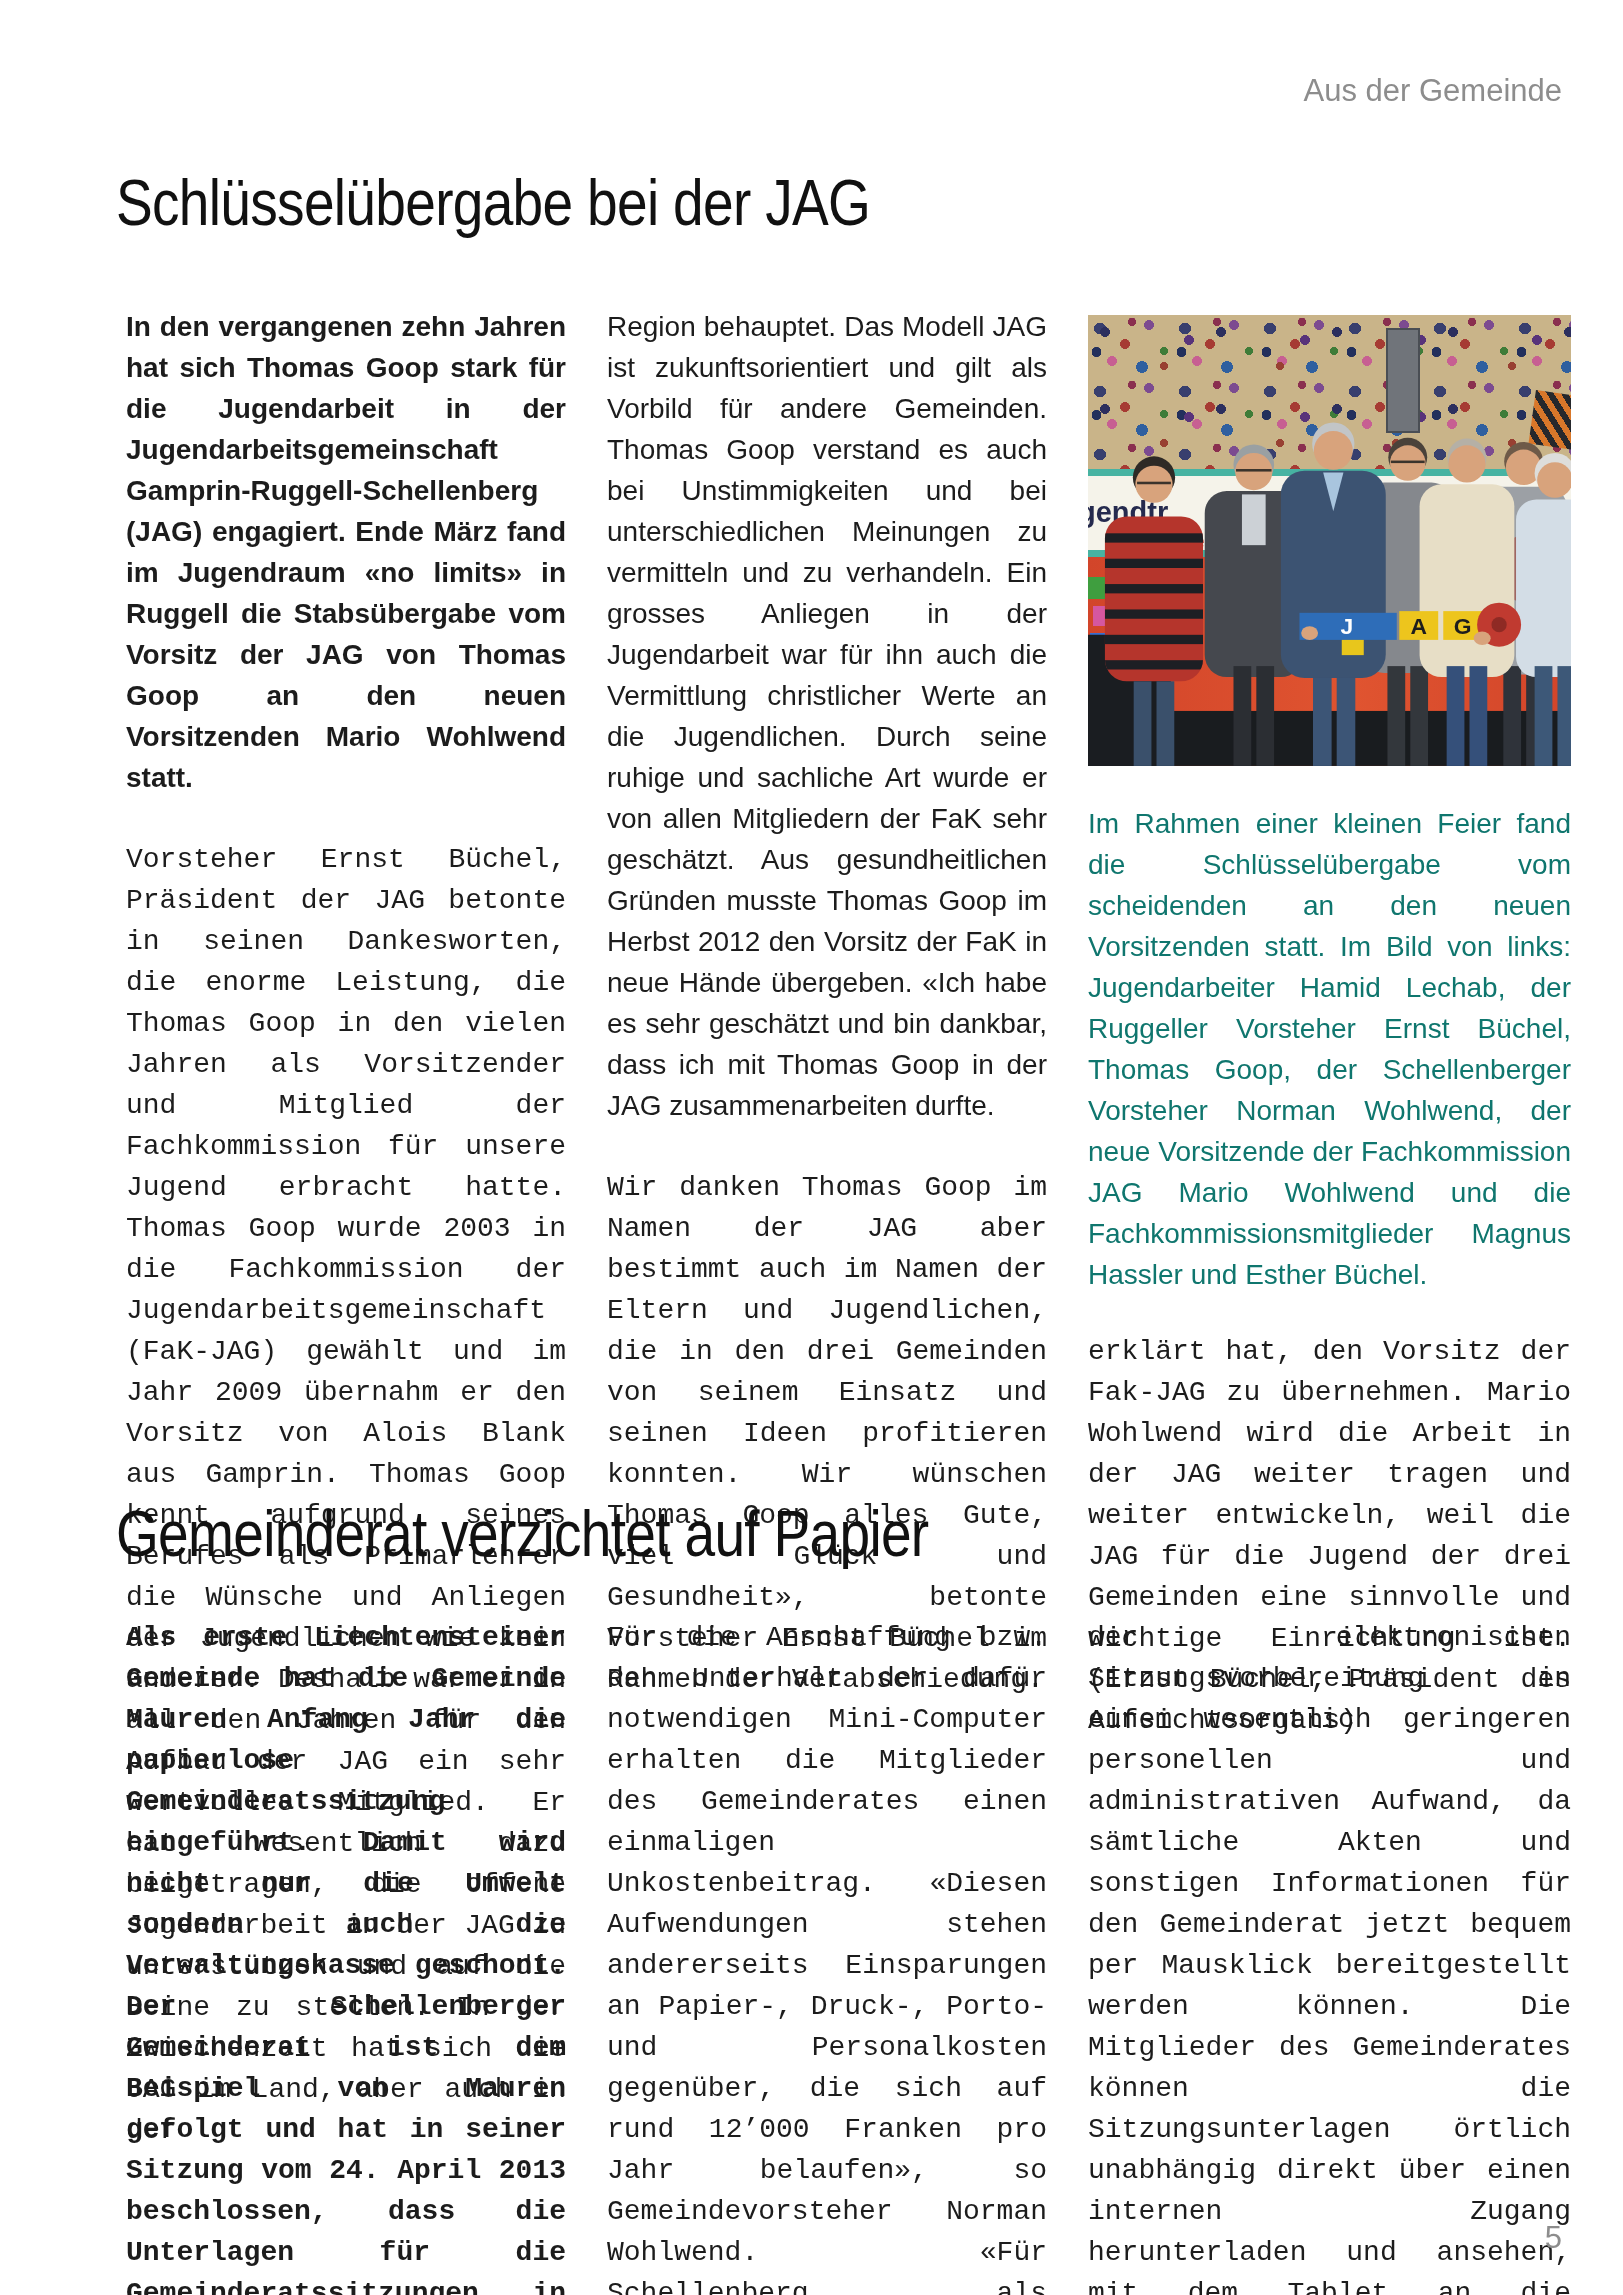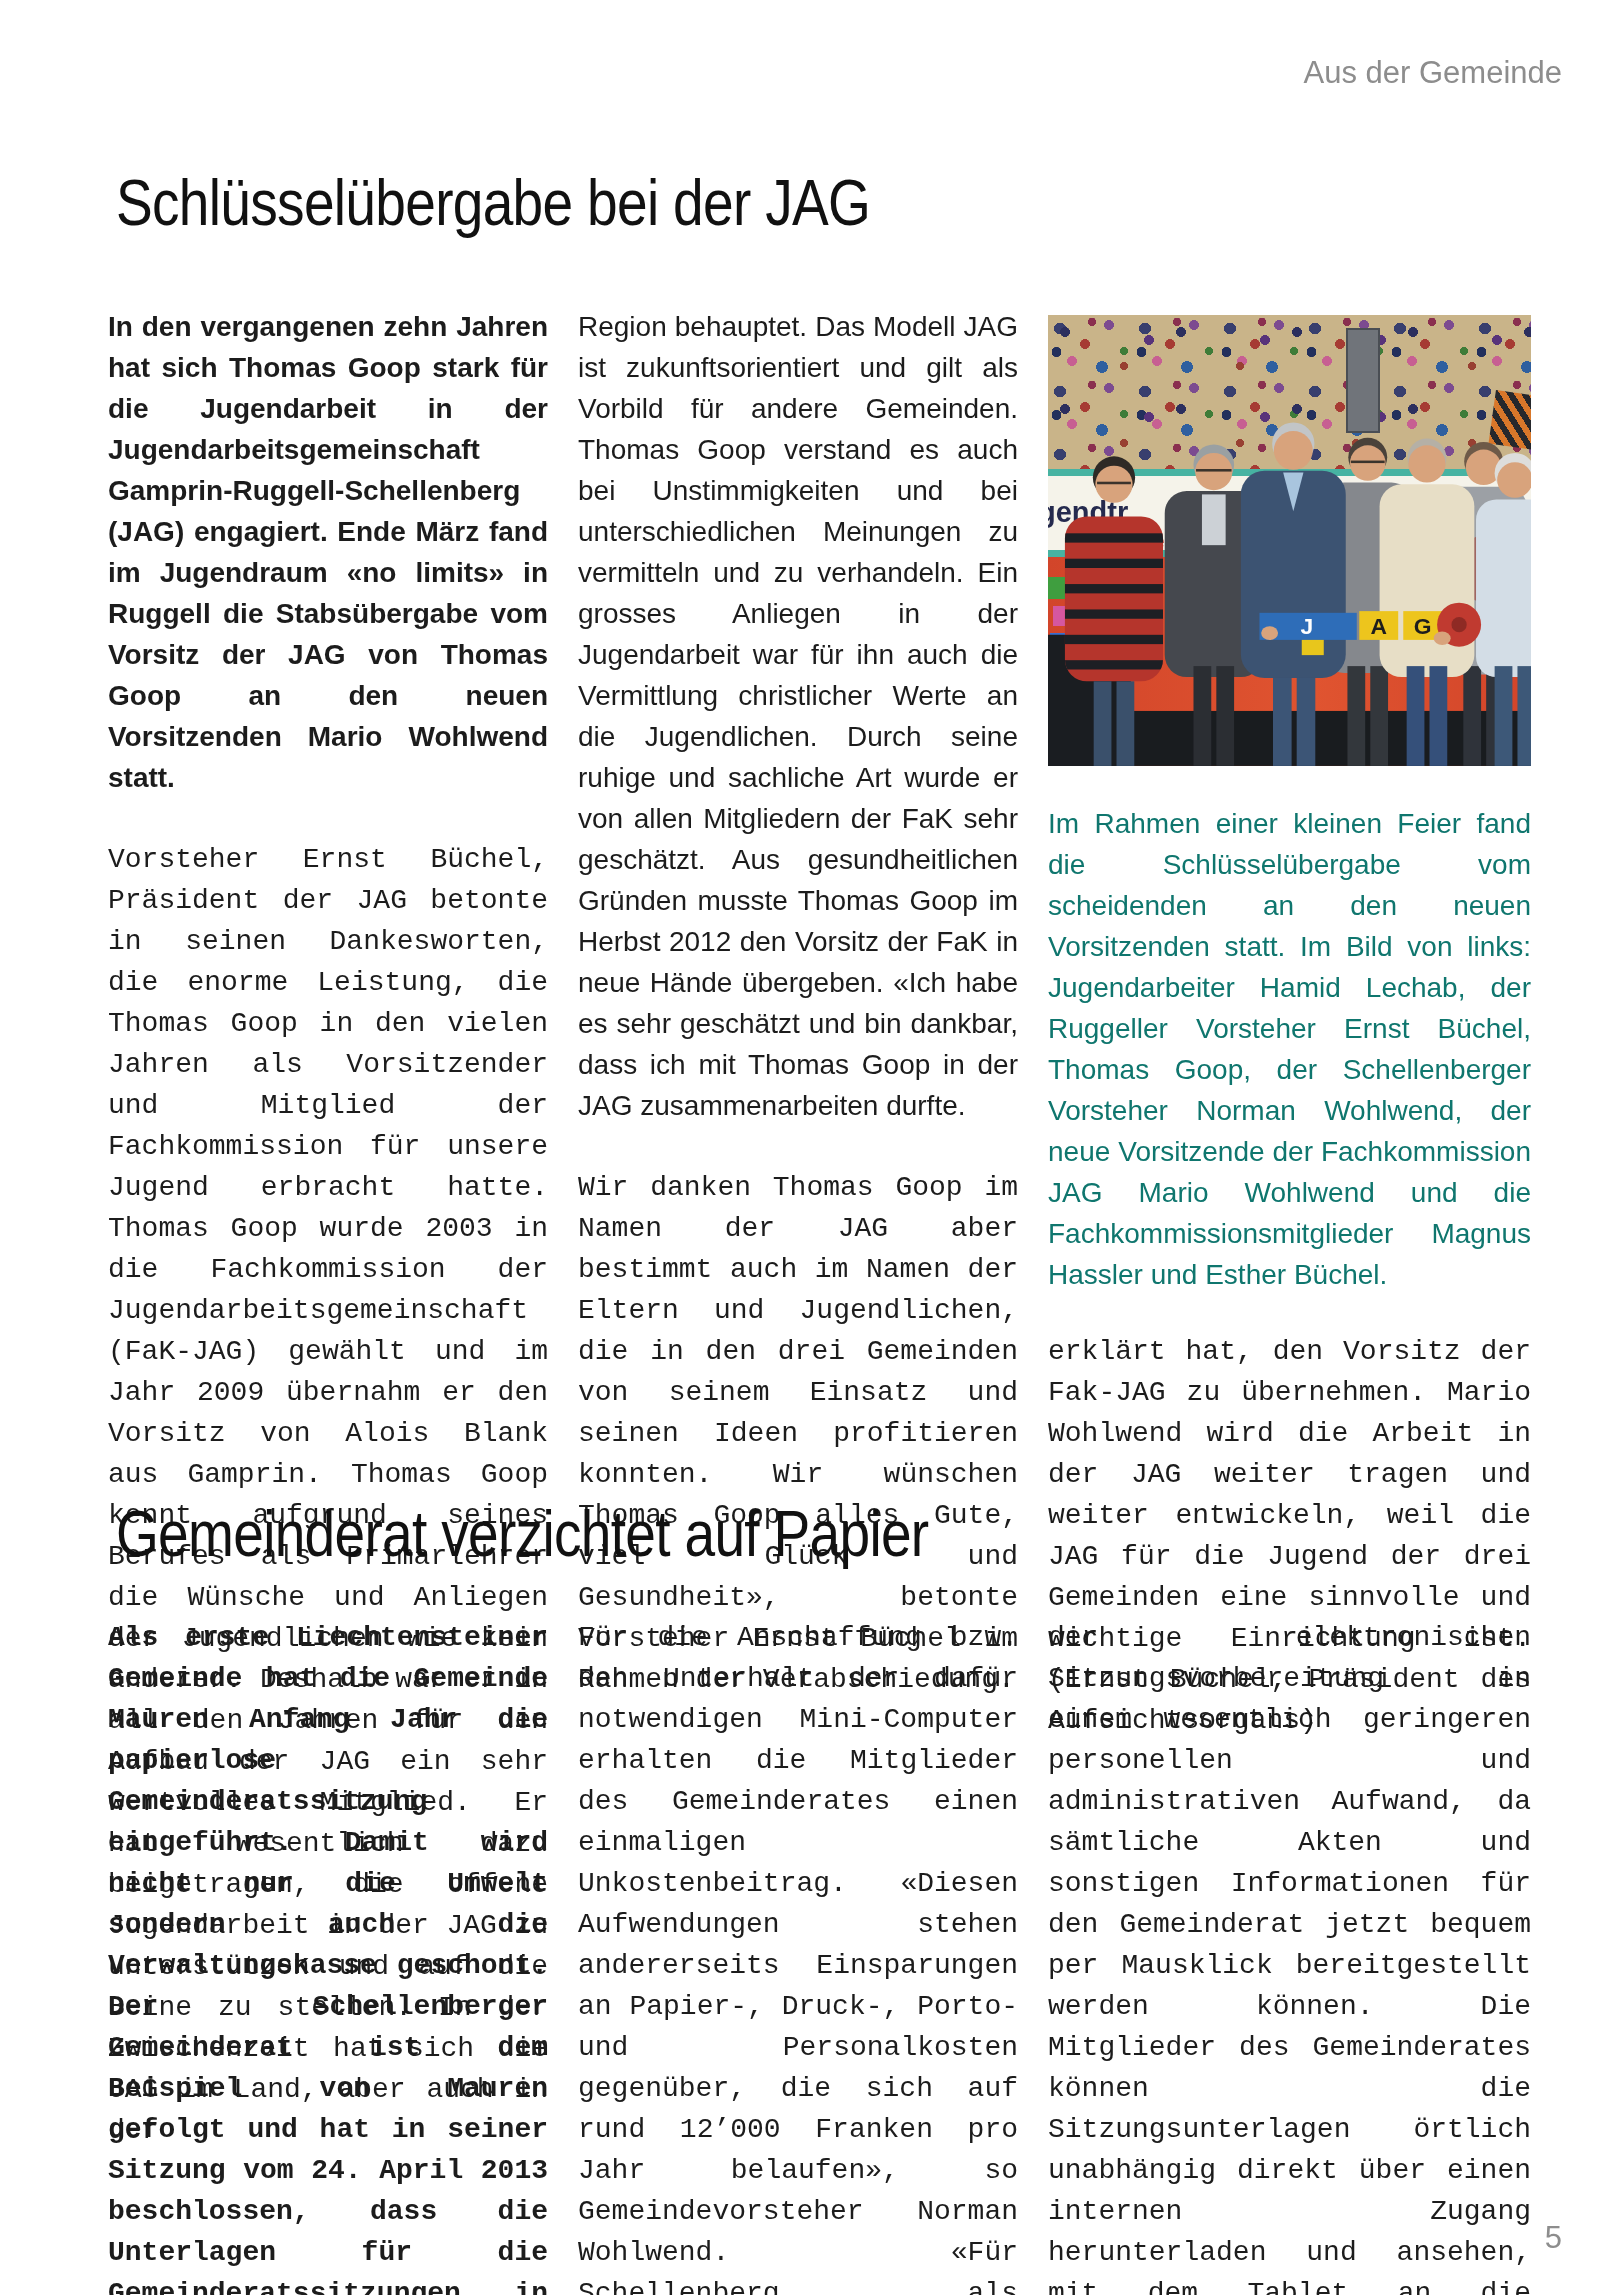--- a/index.html
+++ b/index.html
@@ -1,28 +1,28 @@
 <!DOCTYPE html>
 <html lang="de" style="font-size:13.5px"><head>
 <meta charset="utf-8">
 <style>
   html,body{margin:0;padding:0;background:#ffffff;}
   .page{position:relative;width:1623px;height:2295px;background:#ffffff;
         font-family:"Liberation Sans",sans-serif;color:#1c1c1c;overflow:hidden;}
 
-  .kicker{position:absolute;top:55px;right:61px;font-size:31px;color:#8d8d8d;}
+  .kicker{position:absolute;top:73px;right:61px;font-size:31px;color:#8d8d8d;}
 
   h1.title{position:absolute;left:116px;margin:0;font-weight:400;font-size:64px;
            letter-spacing:-0.8px;white-space:nowrap;color:#111;
            transform:scaleX(0.86);transform-origin:left top;}
   #title1{top:166px;}
   #title2{top:1497px;}
 
-  .cols{position:absolute;left:108px;width:1447px;display:grid;
-        grid-template-columns:440px 440px 483px;column-gap:30px;}
+  .cols{position:absolute;left:126px;width:1447px;display:grid;
+        grid-template-columns:440px 440px 483px;column-gap:41px;}
   #cols1{top:306px;}
   #cols2{top:1617px;}
   .cols p{margin:0 0 41px 0;font-size:28px;line-height:41px;text-align:justify;
           hyphens:auto;-webkit-hyphens:auto;}
   .cols p:last-child{margin-bottom:0;font-family:Liberation Mono, monospace;}
   .lead{font-weight:700;}
   .caption{color:#0f766e;margin:37px 0 36px 0 !important;}
 
   
   .photo{position:relative;width:483px;height:451px;overflow:hidden;

